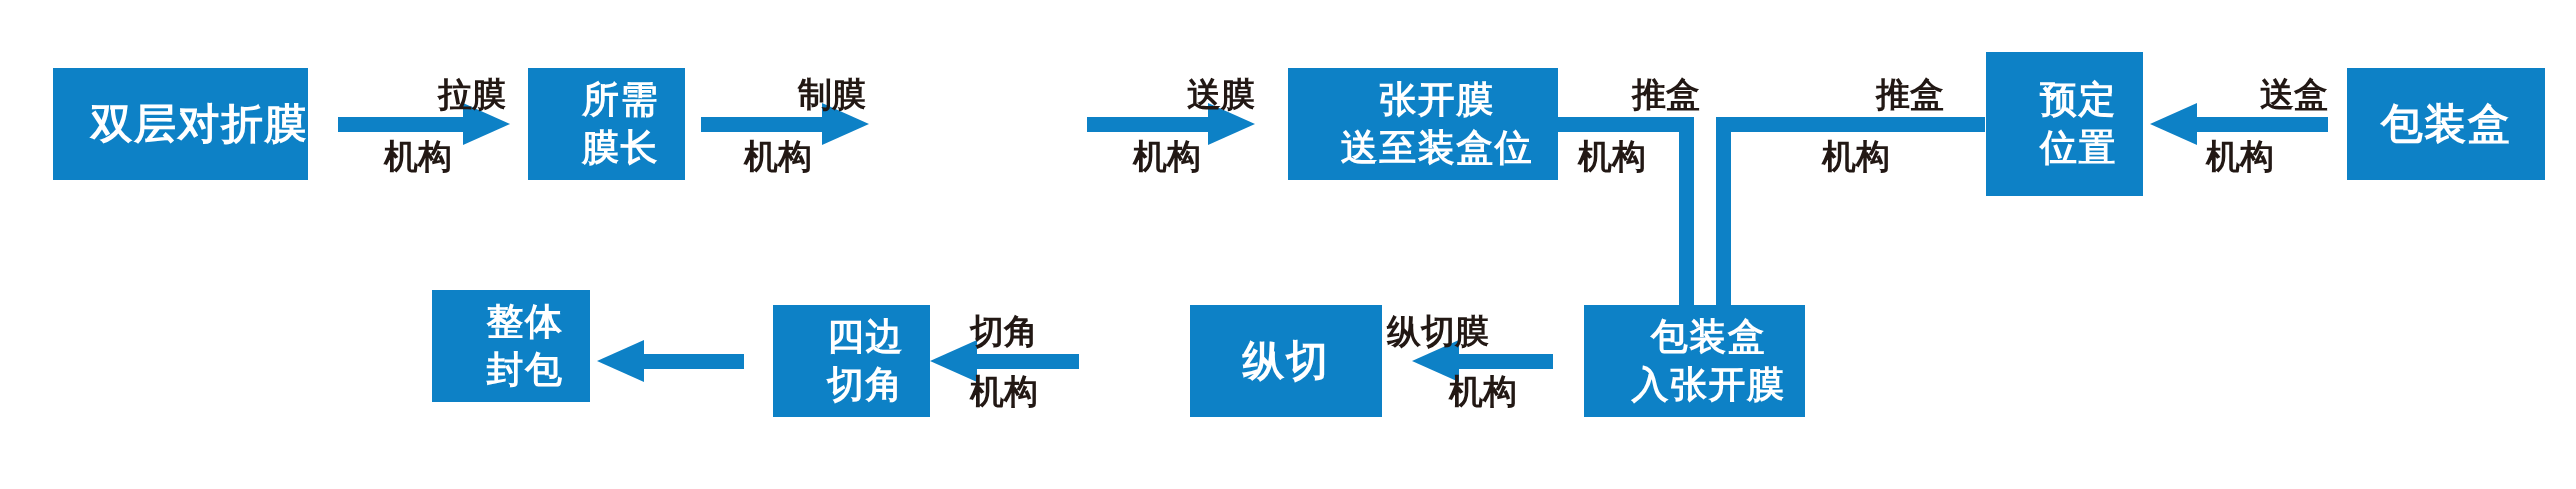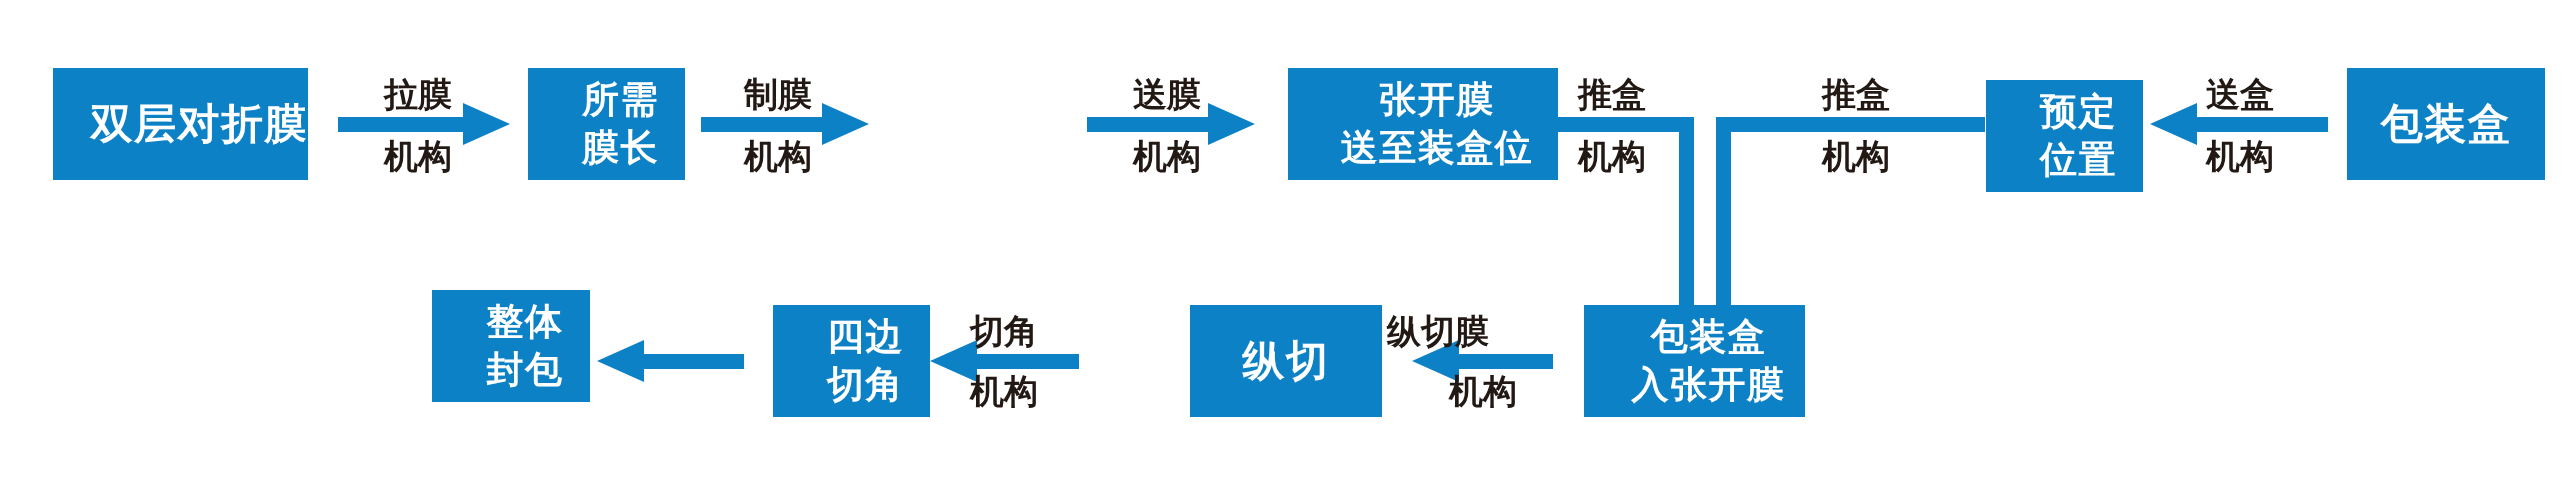--- a/index.html
+++ b/index.html
@@ -12,21 +12,21 @@
         display:flex;flex-direction:column;align-items:center;justify-content:center;
         text-align:center;font-weight:bold;}
   .node span{display:block;white-space:nowrap;}
   .one{font-size:42px;letter-spacing:1.5px;}
   .two{font-size:37px;line-height:48px;letter-spacing:1.5px;padding-left:28px;}
 
   .n-film-source   {left:53px;  top:68px;  width:255px; height:112px;align-items:flex-end;}
   .n-film-length   {left:528px; top:68px;  width:129px; height:112px;}
   .n-cut-film      {left:909px;top:68px;  width:132px; height:112px;}
   .n-open-film     {left:1288px;top:68px;  width:242px; height:112px;}
-  .n-preset        {left:1986px;top:80px;  width:129px; height:112px;}
+  .n-preset        {left:1986px;top:52px;  width:129px; height:144px;}
   .n-box           {left:2347px;top:68px;  width:198px; height:112px;}
   .n-box-into-film {left:1584px;top:305px; width:193px; height:112px;}
   .n-slit          {left:1190px;top:305px; width:192px; height:112px;}
   .n-corner-cut    {left:773px;top:305px; width:129px; height:112px;}
   .n-seal          {left:432px; top:290px; width:130px; height:112px;}
 
   
   .shaft{position:absolute;height:14.7px;background:#0d81c6;}
   .head{position:absolute;width:0;height:0;border-top:21px solid transparent;
         border-bottom:21px solid transparent;}
@@ -44,21 +44,21 @@
   
   .conn{position:absolute;background:#0d81c6;}
   .cA-h{left:1530px;top:117px;width:164px;height:14.7px;}
   .cA-v{left:1679px;top:117px;width:14.7px;height:188px;}
   .cB-v{left:1716px;top:117px;width:14.7px;height:188px;}
   .cB-h{left:1716px;top:117px;width:269px;height:14.7px;}
 
   
   .lbl{position:absolute;color:#221814;font-weight:bold;font-size:34px;
        text-align:center;white-space:nowrap;line-height:37px;}
-  .above{top:76px;} .below{top:138px;}
+  .above{top:76px;text-align:right;} .below{top:138px;}
   .b-above{top:313px;} .b-below{top:373px;}
   .w240{width:176px;}
 
   .l1a{left:330px;}  .l1b{left:330px;}
   .l2a{left:690px;}  .l2b{left:690px;}
   .l3a{left:1079px;} .l3b{left:1079px;}
   .lAa{left:1524px;} .lAb{left:1524px;}
   .lBa{left:1768px;} .lBb{left:1768px;}
   .l4a{left:2152px;} .l4b{left:2152px;}
   .l5a{left:1350px;} .l5b{left:1395px;}

